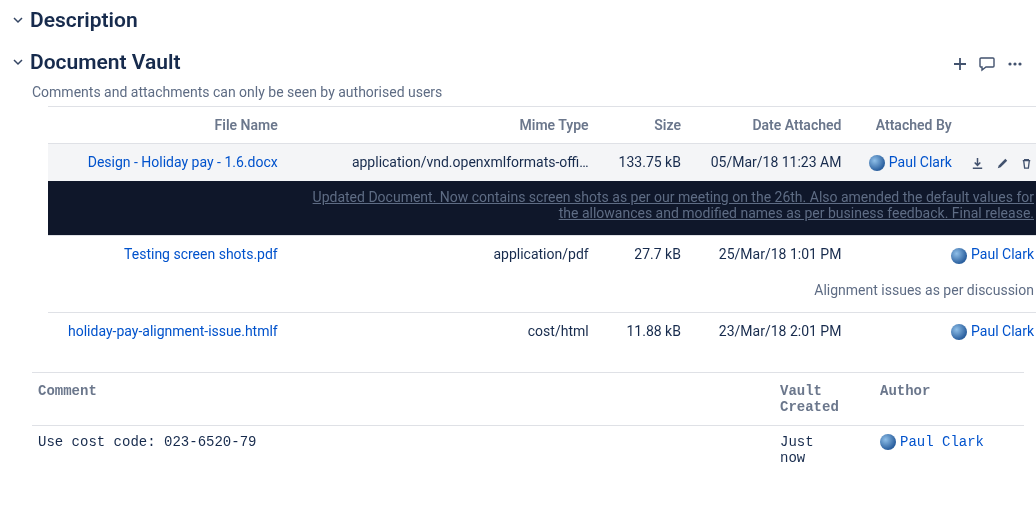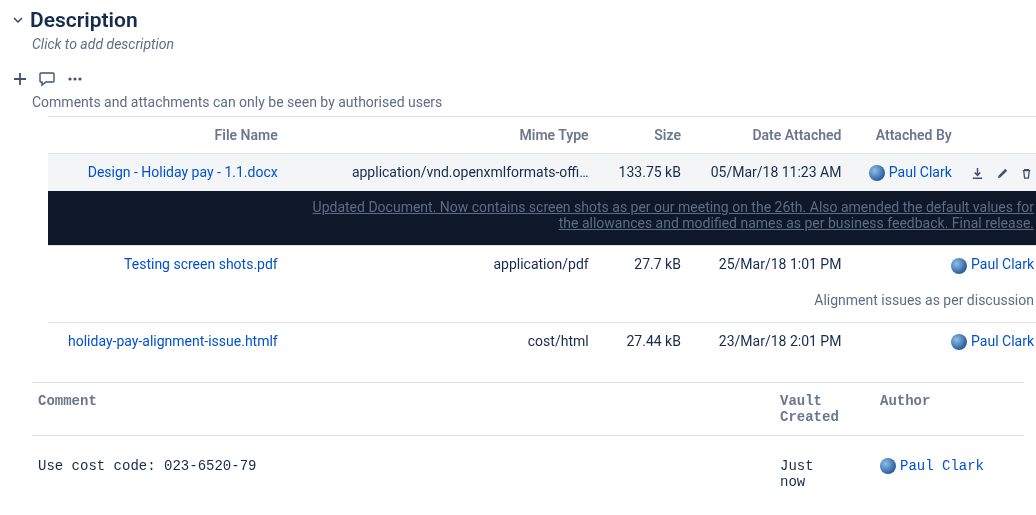--- a/index.html
+++ b/index.html
@@ -69,44 +69,51 @@
     .col-act  { width: 80px; text-align:right; }
     .comment-table { width: calc(100% - 20px); margin-left: 20px; border-collapse: collapse; margin-top: 22px; font-family: Liberation Mono, monospace;}
     .comment-table .thead-row td {
       font-weight: 600;
       color: #6b778c;
       padding: 10px 6px;
       border-top: 1px solid #dfe1e6;
       border-bottom: 1px solid #dfe1e6;
       vertical-align: top;
     }
-    .comment-table .trow td { padding: 22px 6px; }
+    .comment-table .trow td { padding: 8px 6px; }
     .c-col-comment { width: auto; }
     .c-col-date { width: 78px; }
     .c-col-author { width: 150px; }
     .gap-col { width: 22px; }
     svg { display:block; }
   </style>
 </head>
 <body>
 
 <div class="section">
   <div class="section-header">
     <span class="chevron">
       <svg width="12" height="12" viewBox="0 0 12 12">
           <path d="M2 4 L6 8 L10 4" fill="none" stroke="#344563" stroke-width="1.5"></path>
         </svg>
     </span>
     <span class="sect-title">Description</span>
   </div>
-  <div class="desc-placeholder">Click to add description</div>
 </div>
 
 <div class="section">
   <div class="vault-header-row">
+    <div class="section-header">
+      <span class="chevron">
+        <svg width="12" height="12" viewBox="0 0 12 12">
+            <path d="M2 4 L6 8 L10 4" fill="none" stroke="#344563" stroke-width="1.5"></path>
+          </svg>
+      </span>
+      <span class="sect-title">Document Vault</span>
+    </div>
     <div class="vault-tools">
       <span class="tool">
         <svg width="16" height="16" viewBox="0 0 16 16">
             <path d="M8 2 v12 M2 8 h12" stroke="#42526e" stroke-width="1.8" fill="none"></path>
           </svg>
       </span>
       <span class="tool">
         <svg width="18" height="18" viewBox="0 0 18 18">
             <path d="M3 3 h12 a1 1 0 0 1 1 1 v7 a1 1 0 0 1 -1 1 h-7 l-4 3 v-3 h-1 a1 1 0 0 1 -1 -1 v-7 a1 1 0 0 1 1 -1 z" fill="none" stroke="#42526e" stroke-width="1.4"></path>
           </svg>
@@ -127,21 +134,21 @@
         <tr class="thead-row">
       <td class="col-file">File Name</td>
       <td class="col-mime">Mime Type</td>
       <td class="col-size">Size</td>
       <td class="col-date">Date Attached</td>
       <td class="col-user">Attached By</td>
       <td class="col-act"></td>
     </tr>
 
     <tr class="trow trow-hl">
-      <td class="col-file"><span class="link">Design - Holiday pay - 1.1.docx</span></td>
+      <td class="col-file"><span class="link">Design - Holiday pay - 1.6.docx</span></td>
       <td class="col-mime">application/vnd.openxmlformats-offi…</td>
       <td class="col-size">133.75 kB</td>
       <td class="col-date">05/Mar/18 11:23 AM</td>
       <td class="col-user"><span class="avatar"></span><span class="link">Paul Clark</span></td>
       <td class="col-act actions">
         <span>
               <svg width="15" height="15" viewBox="0 0 16 16">
                 <path d="M8 2 v8 M5 7 l3 3 l3 -3 M3 13 h10" stroke="#42526e" stroke-width="1.6" fill="none"></path>
               </svg>
             </span>
@@ -170,21 +177,21 @@
       <td class="col-user" colspan="2"><span class="avatar"></span><span class="link">Paul Clark</span></td>
     </tr>
     <tr class="note-row">
       <td></td>
       <td colspan="5">Alignment issues as per discussion</td>
     </tr>
 
     <tr class="trow">
       <td class="col-file"><span class="link">holiday-pay-alignment-issue.htmlf</span></td>
       <td class="col-mime">cost/html</td>
-      <td class="col-size">27.44 kB</td>
+      <td class="col-size">11.88 kB</td>
       <td class="col-date">23/Mar/18 2:01 PM</td>
       <td class="col-user" colspan="2"><span class="avatar"></span><span class="link">Paul Clark</span></td>
     </tr>
   </tbody>
     </table>
 
   <table class="comment-table">
     <tbody>
         <tr class="thead-row">
       <td class="c-col-comment">Comment</td>

